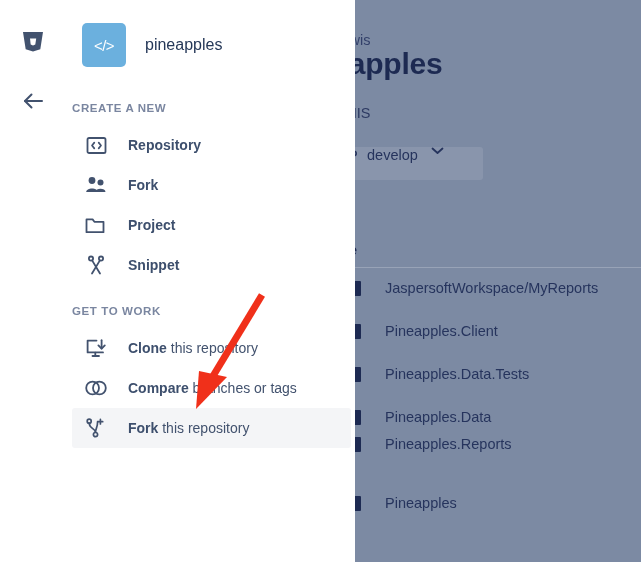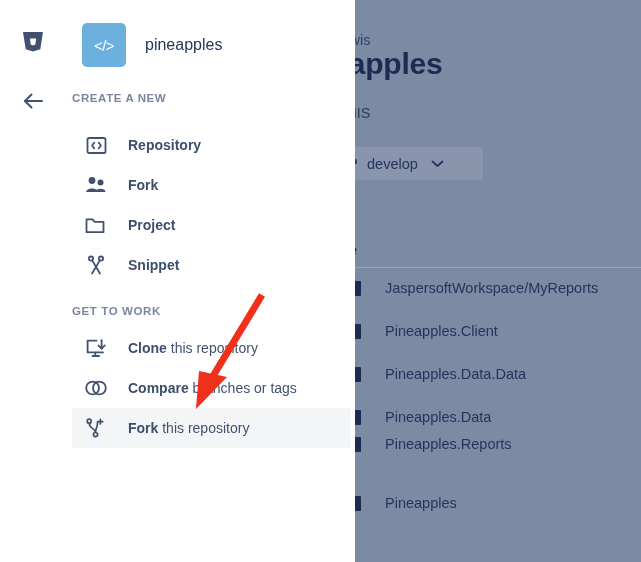--- a/index.html
+++ b/index.html
@@ -58,21 +58,21 @@
     color: #2d3a62;
     white-space: nowrap;
   }
   .bg-branch-btn {
     position: absolute;
     left: 332px; top: 147px;
     width: 151px; height: 33px;
     background: rgba(255,255,255,0.10);
     border-radius: 3px;
     display: flex;
-    align-items: center;
+    align-items: flex-start;
     padding-left: 10px;
     box-sizing: border-box;
   }
   .bg-branch-icon {
     width: 16px; height: 18px;
     margin-right: 9px;
     flex: 0 0 auto;
     display: flex;
     align-items: center;
   }
@@ -281,21 +281,21 @@
       <div class="bg-file-row" style="top:276px">
         <span class="bg-file-icon"></span>
         <span class="bg-file-name">JaspersoftWorkspace/MyReports</span>
       </div>
       <div class="bg-file-row" style="top:319px">
         <span class="bg-file-icon"></span>
         <span class="bg-file-name">Pineapples.Client</span>
       </div>
       <div class="bg-file-row" style="top:362px">
         <span class="bg-file-icon"></span>
-        <span class="bg-file-name">Pineapples.Data.Data</span>
+        <span class="bg-file-name">Pineapples.Data.Tests</span>
       </div>
       <div class="bg-file-row" style="top:405px">
         <span class="bg-file-icon"></span>
         <span class="bg-file-name">Pineapples.Data</span>
       </div>
       <div class="bg-file-row" style="top:432px">
         <span class="bg-file-icon"></span>
         <span class="bg-file-name">Pineapples.Reports</span>
       </div>
       <div class="bg-file-row" style="top:491px">
@@ -324,21 +324,21 @@
       </svg>
     </div>
 
     <div class="repo-head">
       <div class="repo-avatar">
         <span>&lt;/&gt;</span>
       </div>
       <div class="repo-name">pineapples</div>
     </div>
 
-    <div class="section-label" style="top:92px">CREATE A NEW</div>
+    <div class="section-label" style="top:102px">CREATE A NEW</div>
 
     <div class="menu-item" style="top:125px">
       <span class="menu-icon">
         <svg width="21" height="21" viewBox="0 0 21 21">
           <rect x="1.5" y="3" width="18" height="15" rx="1.6" fill="none" stroke="#42526e" stroke-width="1.8"></rect>
           <path d="M8.3 7.6 L6 10.5 L8.3 13.4 M12.7 7.6 L15 10.5 L12.7 13.4" fill="none" stroke="#42526e" stroke-width="1.7" stroke-linecap="round" stroke-linejoin="round"></path>
         </svg>
       </span>
       <span class="menu-text">
         <b>Repository</b><span></span>

